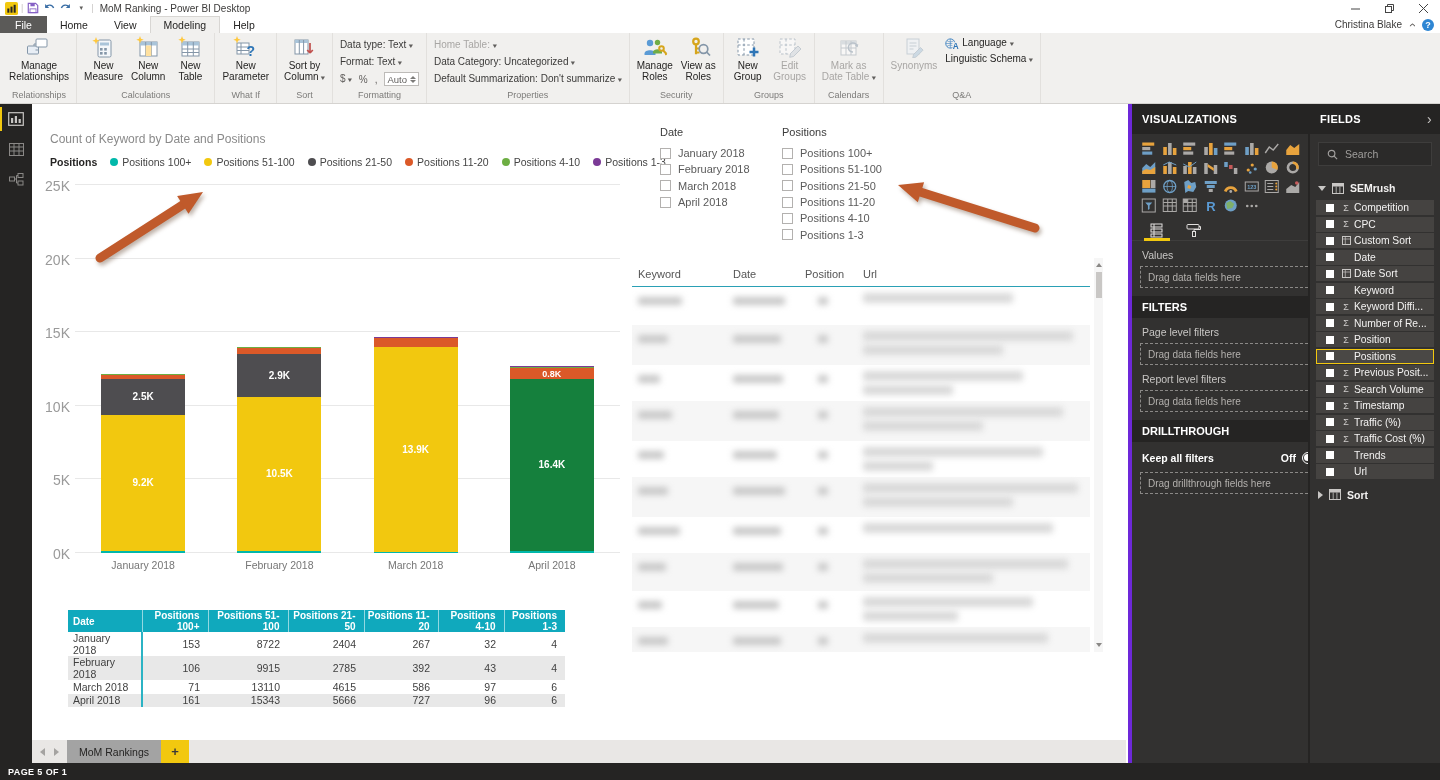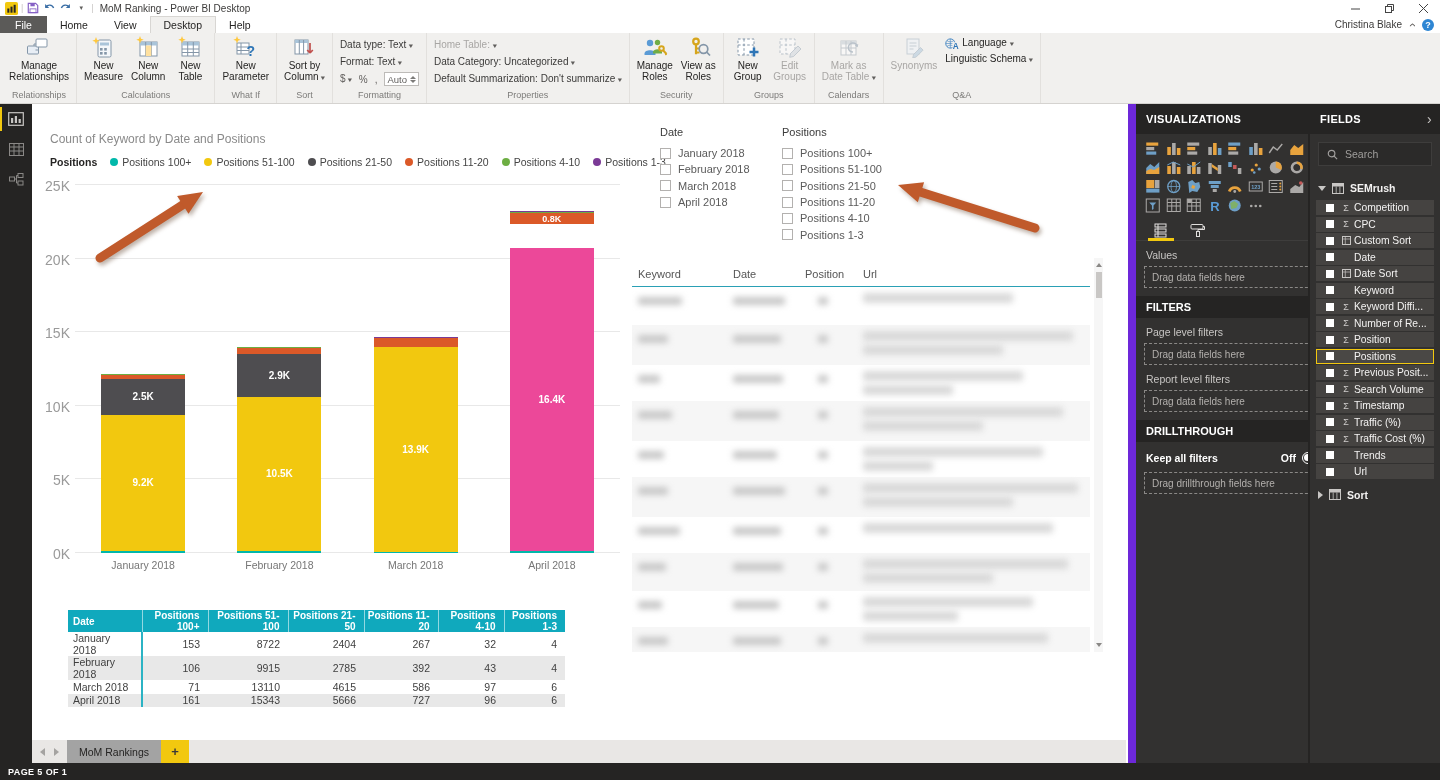--- a/index.html
+++ b/index.html
@@ -108,21 +108,21 @@
   .ptab{background:#a3a3a3;min-width:94px;display:flex;align-items:center;justify-content:center;font-size:10.5px;color:#252423;}
   .ptab-add{background:#F2C80F;width:28px;display:flex;align-items:center;justify-content:center;font-size:13px;font-weight:bold;color:#3b3a39;}
   .statusbar{position:absolute;left:0;top:763px;width:1440px;height:17px;background:#252423;color:#fff;
              font-size:9px;font-weight:bold;display:flex;align-items:center;padding-left:8px;letter-spacing:.4px;}
 
   
   .panel{position:absolute;top:104px;height:659px;background:#323130;color:#fff;}
   .panel-h{height:30px;background:#252423;display:flex;align-items:center;justify-content:space-between;
            padding:0 8px 0 10px;font-size:11px;font-weight:bold;letter-spacing:.3px;}
   .panel-h .chev{color:#c8c6c4;font-size:14px;font-weight:normal;}
-  #vizpanel{left:1128px;width:208px;border-left:8px solid #6d28d9;}
+  #vizpanel{left:1128px;width:208px;border-left:4px solid #6d28d9;}
   #fieldspanel{left:1308px;width:132px;border-left:2px solid #252423;}
   .vizgrid{display:flex;flex-wrap:wrap;padding:5px 0 0 7px;width:172px;}
   .vizgrid .vicon{width:20.5px;height:19px;display:flex;align-items:center;justify-content:center;}
   .viztabs{display:flex;gap:10px;padding:8px 0 0 12px;height:26px;border-bottom:1px solid #3e3d3c;}
   .viztab{position:relative;width:26px;display:flex;justify-content:center;}
   .viztab.sel::after{content:"";position:absolute;left:0;right:0;bottom:-1px;height:3px;background:#F2C80F;}
   .sect-label{font-size:10.5px;color:#c8c6c4;padding:8px 0 5px 10px;}
   .dropzone{margin:0 8px;height:22px;border:1px dashed #8a8886;display:flex;align-items:center;
             padding-left:7px;font-size:10px;color:#b3b0ad;}
   .black-strip{height:22px;background:#252423;display:flex;align-items:center;padding-left:10px;
@@ -200,21 +200,21 @@
             <path d="M0 0L9 9M9 0L0 9" stroke="#444" stroke-width="1"></path>
           </svg>
         </span>
     </div>
   </div>
 
   <div class="tabrow" id="ribbon-tabs">
       <div class="rtab file">File</div>
       <div class="rtab">Home</div>
       <div class="rtab">View</div>
-      <div class="rtab active">Desktop</div>
+      <div class="rtab active">Modeling</div>
       <div class="rtab">Help</div>
     </div>
   <div class="tabrow-right">
     <span>Christina Blake</span>
     <span class="collapse-chev">›</span>
     <span class="help-dot">?</span>
   </div>
 
   <div class="ribbon" id="ribbon-groups">
       <div class="rgroup">
@@ -559,21 +559,21 @@
               </div>
               <div class="seg" style="height: 9.1264px; background: rgb(219, 89, 40);"></div>
               <div class="seg" style="height: 1.6192px; background: rgb(109, 174, 67);"></div>
               <div class="seg" style="height: 0.08832px; background: rgb(123, 58, 150);"></div>
             </div>
             <div class="xlab" style="left: 0px; width: 136.25px;">March 2018</div>
           </div>
           <div class="slot" style="left: 408.75px; width: 136.25px;">
             <div class="bar" style="left: 26.125px;">
               <div class="seg" style="height: 1.5456px; background: rgb(1, 184, 170);"></div>
-              <div class="seg" style="height: 303px; background: #ec4899; margin-top: 24px;">
+              <div class="seg" style="height: 172px; background: #15803d;">
                 <span class="sl">16.4K</span>
               </div>
               <div class="seg" style="height: 11.776px; background: rgb(219, 89, 40);">
                 <span class="sl" style="font-size: 9px;">0.8K</span>
               </div>
               <div class="seg" style="height: 1.6192px; background: rgb(109, 174, 67);"></div>
               <div class="seg" style="height: 0.08832px; background: rgb(123, 58, 150);"></div>
             </div>
             <div class="xlab" style="left: 0px; width: 136.25px;">April 2018</div>
           </div>

